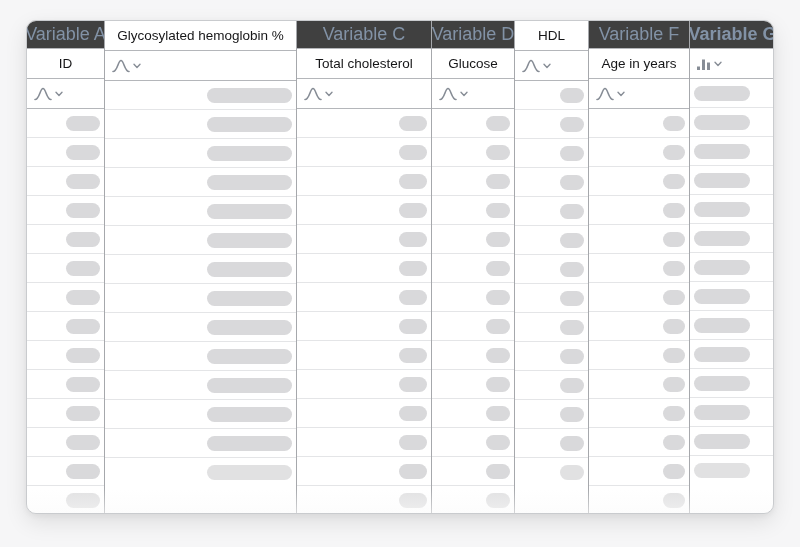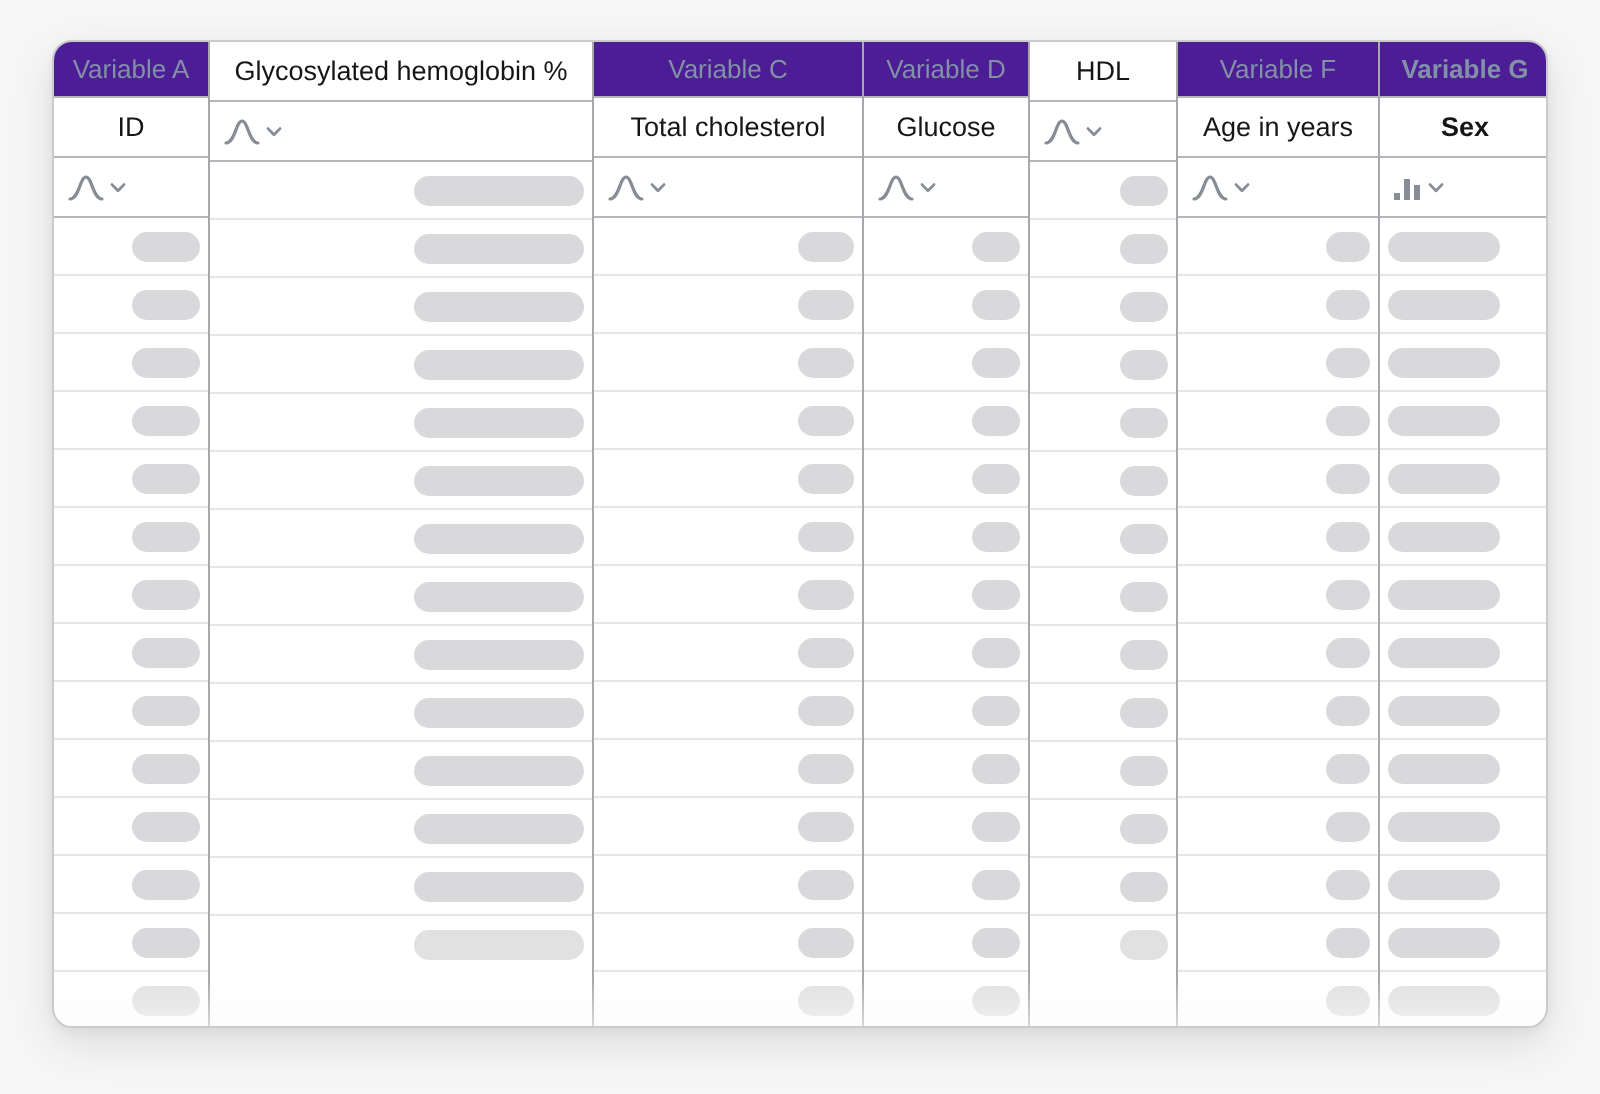--- a/index.html
+++ b/index.html
@@ -14,23 +14,23 @@
     position:absolute;left:26px;top:20px;width:748px;height:494px;
     background:var(--table-bg);border:1px solid #c9cbce;border-radius:10px;
     box-shadow:0 8px 22px rgba(0,0,0,0.10),0 2px 6px rgba(0,0,0,0.05);
     overflow:hidden;
   }
   .grid{display:grid;width:100%;height:100%;}
   .col{display:flex;flex-direction:column;border-right:1px solid var(--col-border);min-width:0;}
   .col:last-child{border-right:none;font-weight:bold;}
   .cell{flex:0 0 auto;display:flex;align-items:center;overflow:hidden;}
   .var-cell{
-    height:28px;justify-content:center;background:#4c1d95;
+    height:28px;justify-content:center;background:#404040;
     border-bottom:1px solid var(--header-border);
-    color:var(--header-text);font-size:13px;white-space:nowrap;
+    color:var(--header-text);font-size:18px;white-space:nowrap;
   }
   .label-cell{
     height:30px;justify-content:center;border-bottom:1px solid var(--header-border);
     color:var(--label-text);font-size:13.5px;white-space:nowrap;
   }
   .icon-cell{
     height:30px;justify-content:flex-start;gap:3px;padding-left:7px;
     border-bottom:1px solid var(--header-border);cursor:pointer;
   }
   .data-cell{
@@ -394,21 +394,20 @@
         </div>
         <div class="cell data-cell align-right">
           <span class="pill" style="width: 22px;"></span>
         </div>
         <div class="cell data-cell align-right last-row">
           <span class="pill" style="width: 22px;"></span>
         </div>
       </div>
       <div class="col">
         <div class="cell var-cell">Variable G</div>
-        <div class="cell label-cell">Sex</div>
         <div class="cell icon-cell">
           <span>
             <svg width="14" height="13" viewBox="0 0 14 13">
               <rect x="0" y="9.5" width="3" height="3.5" fill="#878d96"></rect>
               <rect x="5" y="2.5" width="3" height="10.5" fill="#878d96"></rect>
               <rect x="10" y="5.5" width="3" height="7.5" fill="#878d96"></rect>
             </svg>
           </span>
           <span>
             <svg width="8" height="6" viewBox="0 0 8 6">

